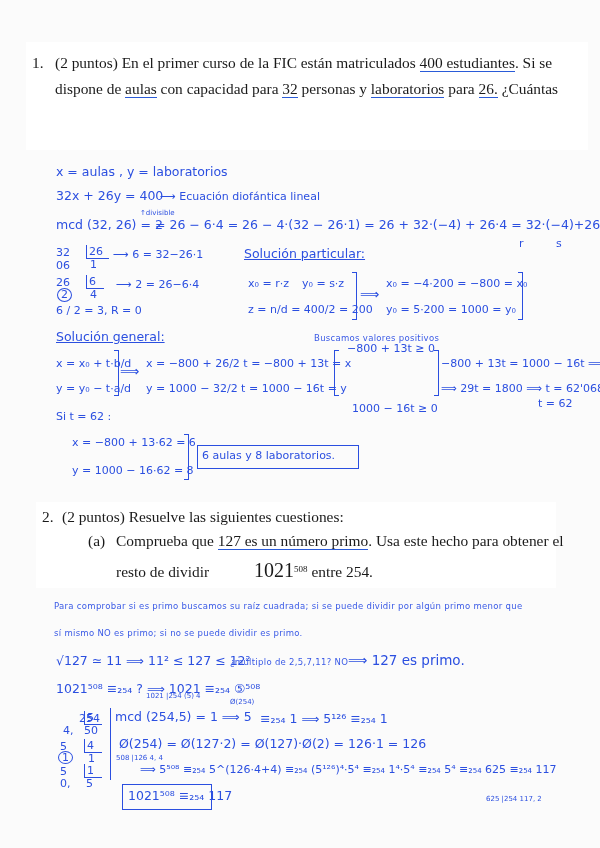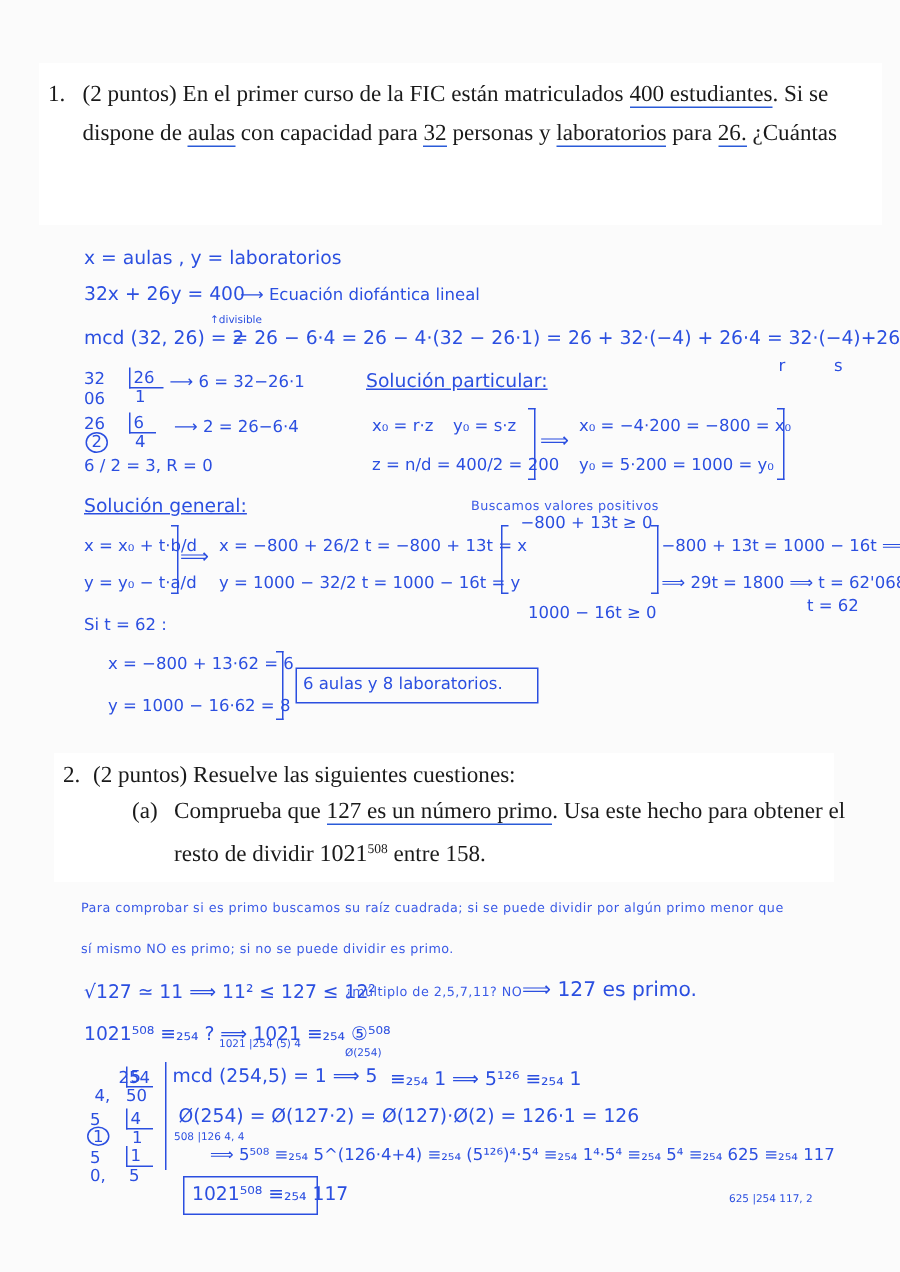--- a/index.html
+++ b/index.html
@@ -92,21 +92,21 @@
   <div class="box" style="left:197px; top:445px; width:138px; height:22px;padding-left:22px;">
     <span class="hw s" style="left:4px; top:3px;">6 aulas y 8 laboratorios.</span>
   </div>
 </div>
 
 <div class="print" style="left:36px; top:502px; width:520px; height:86px;">
   <span style="position:absolute; left:6px; top:2px;">2.</span>
   <span style="position:absolute; left:26px; top:2px; white-space:nowrap;">(2 puntos) Resuelve las siguientes cuestiones:</span>
   <span style="position:absolute; left:52px; top:26px;">(a)</span>
   <span style="position:absolute; left:80px; top:26px; white-space:nowrap;"><span>Comprueba que </span><span class="u">127 es un número primo</span><span>. Usa este hecho para obtener el</span></span>
-  <span style="position:absolute; left:80px; top:55px; white-space:nowrap;"><span>resto de dividir </span><span style="font-size:16px;">1021</span><sup style="font-size:9px;">508</sup><span> entre 158.</span></span>
+  <span style="position:absolute; left:80px; top:55px; white-space:nowrap;"><span>resto de dividir </span><span style="font-size:20px;margin-left:41px;">1021</span><sup style="font-size:9px;">508</sup><span> entre 254.</span></span>
 </div>
 
 <div>
   <span class="hw t" style="left:54px; top:601px;">Para comprobar si es primo buscamos su raíz cuadrada; si se puede dividir por algún primo menor que</span>
   <span class="hw t" style="left:54px; top:628px;">sí mismo NO es primo; si no se puede dividir es primo.</span>
 
   <span class="hw m" style="left:56px; top:653px;">√127 ≃ 11 ⟹ 11² ≤ 127 ≤ 12²</span>
   <span class="hw t" style="left:230px; top:657px;">¿múltiplo de 2,5,7,11? NO</span>
   <span class="hw l" style="left:348px; top:652px;">⟹ 127 es primo.</span>
 

